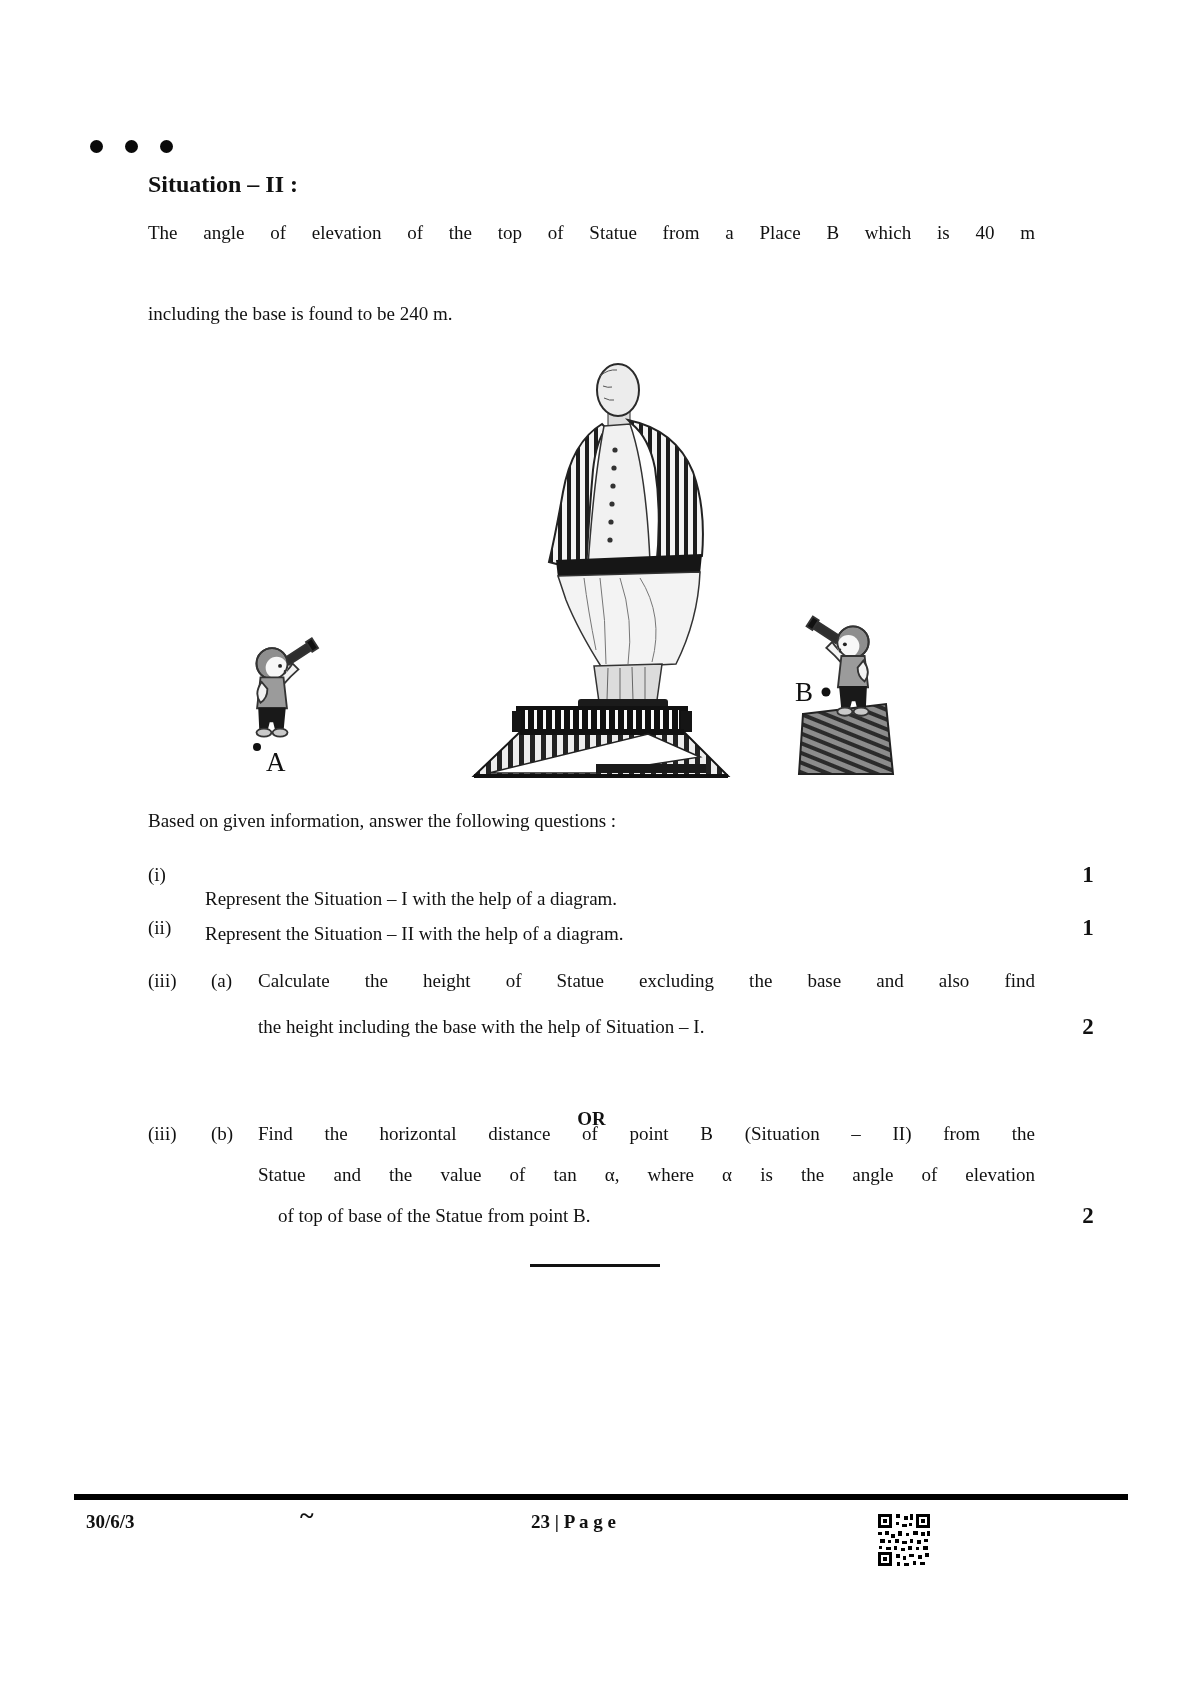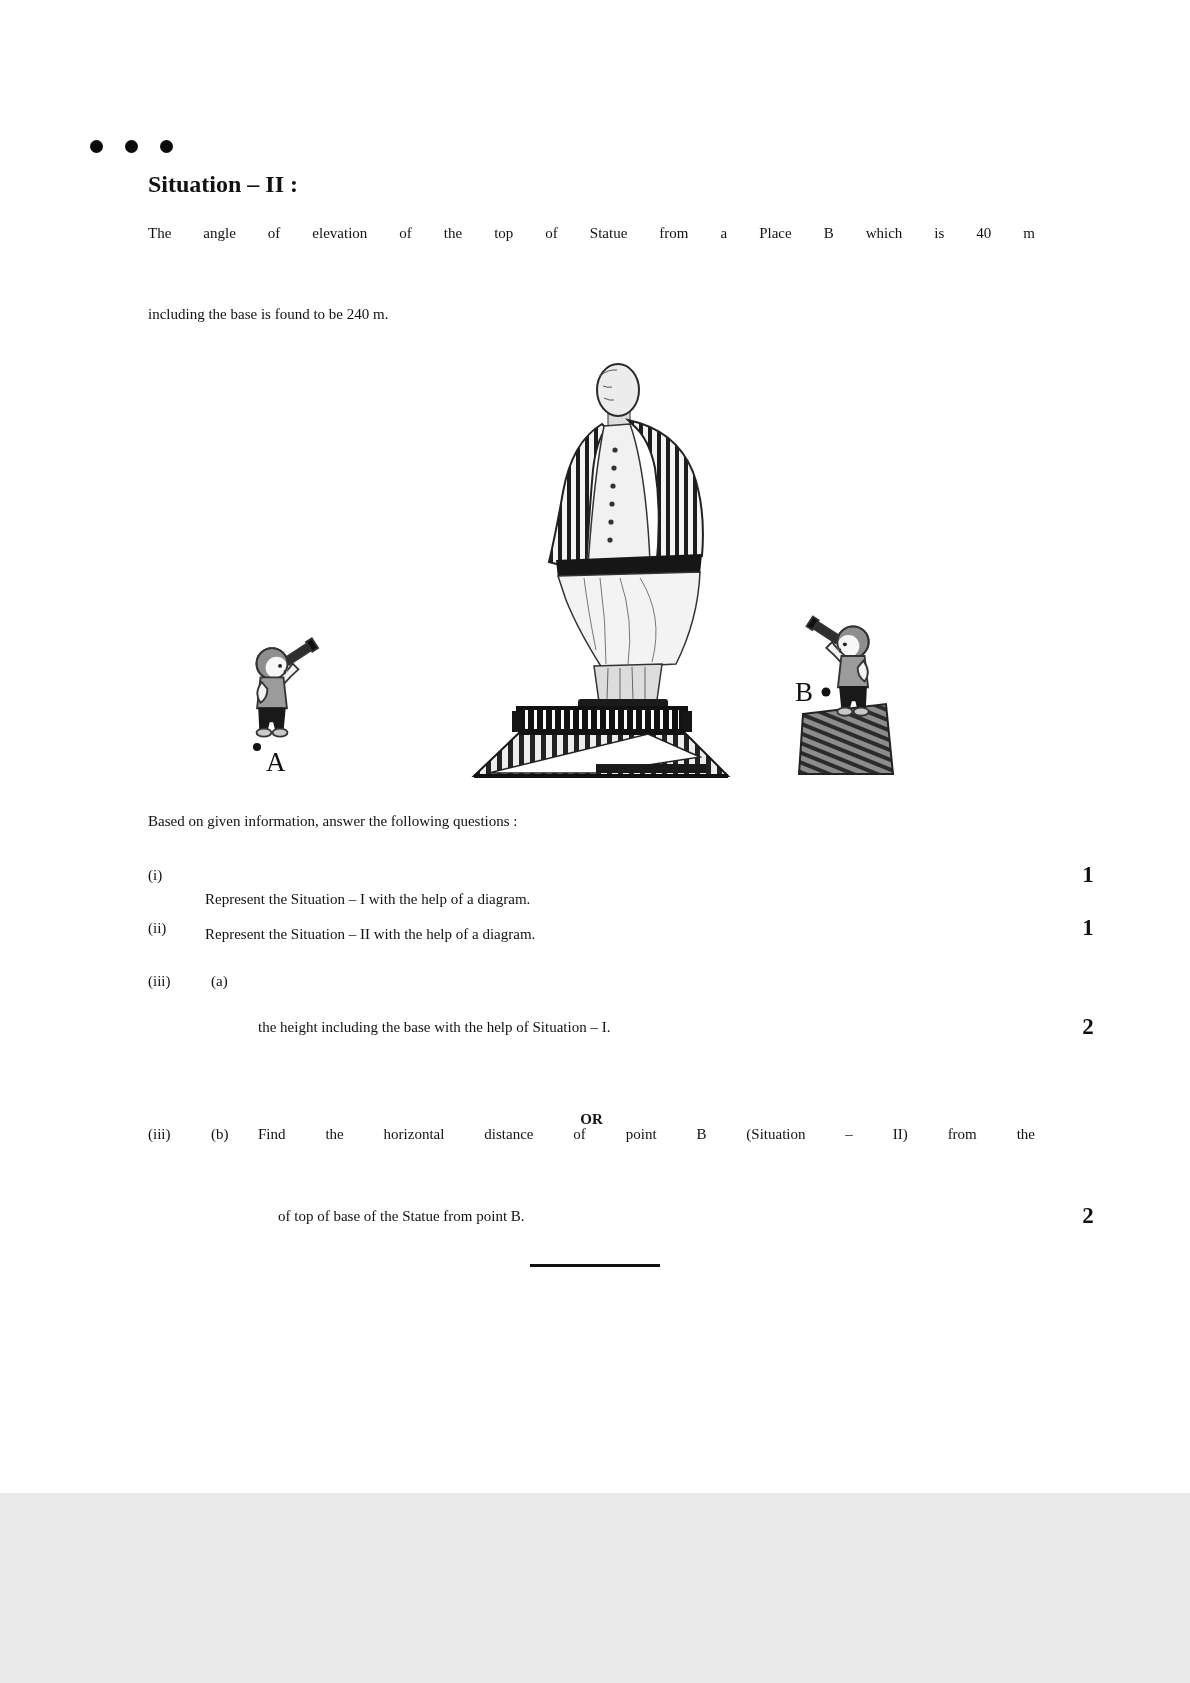--- a/index.html
+++ b/index.html
@@ -1,21 +1,21 @@
 <!DOCTYPE html>
 <html><head>
 <meta charset="utf-8">
 <style>
   html,body{margin:0;padding:0;background:#e9e9e9;}
   .page{
-    position:relative;width:1190px;height:1493px;background:#ffffff;
+    position:relative;width:1190px;height:1683px;background:#ffffff;
     font-family:"Liberation Serif", serif;color:#111;overflow:hidden;
     margin:0 auto;
   }
-  .t{position:absolute;font-size:15px;line-height:28px;white-space:nowrap;}
+  .t{position:absolute;font-size:19px;line-height:28px;white-space:nowrap;}
   .wide{white-space:normal;}
   .just{text-align:justify;text-align-last:justify;}
   .bold{font-weight:bold;}
   .center{text-align:center;margin-top:38px;}
   .dot{position:absolute;width:13px;height:13px;border-radius:50%;background:#0a0a0a;}
   .mark{position:absolute;width:40px;text-align:center;font-weight:bold;font-size:23px;line-height:28px;}
   .rule-short{position:absolute;left:530px;top:1264px;width:130px;height:3px;background:#111;}
   .rule-footer{position:absolute;left:74px;top:1494px;width:1054px;height:6px;background:#000;}
   svg text{font-family:"Liberation Serif", serif;}
 </style>
@@ -122,28 +122,30 @@
   <div class="t" style="left:148px;top:861px;">(i)</div>
   <div class="t" style="left:205px;top:885px;">Represent the Situation – I with the help of a diagram.</div>
   <div class="mark" style="left:1068px;top:861px;">1</div>
 
   <div class="t" style="left:148px;top:914px;">(ii)</div>
   <div class="t" style="left:205px;top:914px;margin-top:6px;">Represent the Situation – II with the help of a diagram.</div>
   <div class="mark" style="left:1068px;top:914px;">1</div>
 
   <div class="t" style="left:148px;top:967px;">(iii)</div>
   <div class="t" style="left:211px;top:967px;">(a)</div>
+  <div class="t wide just" style="left:258px;top:967px;width:777px;">Calculate the height of Statue excluding the base and also find</div>
   <div class="t" style="left:258px;top:1013px;">the height including the base with the help of Situation – I.</div>
   <div class="mark" style="left:1068px;top:1013px;">2</div>
 
   <div class="t bold center" style="left:148px;top:1067px;width:887px;">OR</div>
 
   <div class="t" style="left:148px;top:1120px;">(iii)</div>
   <div class="t" style="left:211px;top:1120px;">(b)</div>
   <div class="t wide just" style="left:258px;top:1120px;width:777px;">Find the horizontal distance of point B (Situation – II) from the</div>
+  <div class="t wide just" style="left:258px;top:1161px;width:777px;">Statue and the value of tan α, where α is the angle of elevation</div>
   <div class="t" style="left:258px;top:1202px;margin-left:20px;">of top of base of the Statue from point B.</div>
   <div class="mark" style="left:1068px;top:1202px;">2</div>
 
   <div class="rule-short"></div>
 
   <div class="rule-footer"></div>
   <div class="t bold" style="left:86px;top:1508px;">30/6/3</div>
   <div class="t bold" style="left:300px;top:1502px;font-size:26px;">~</div>
   <div class="t bold" style="left:531px;top:1508px;">23 | P a g e</div>
 

